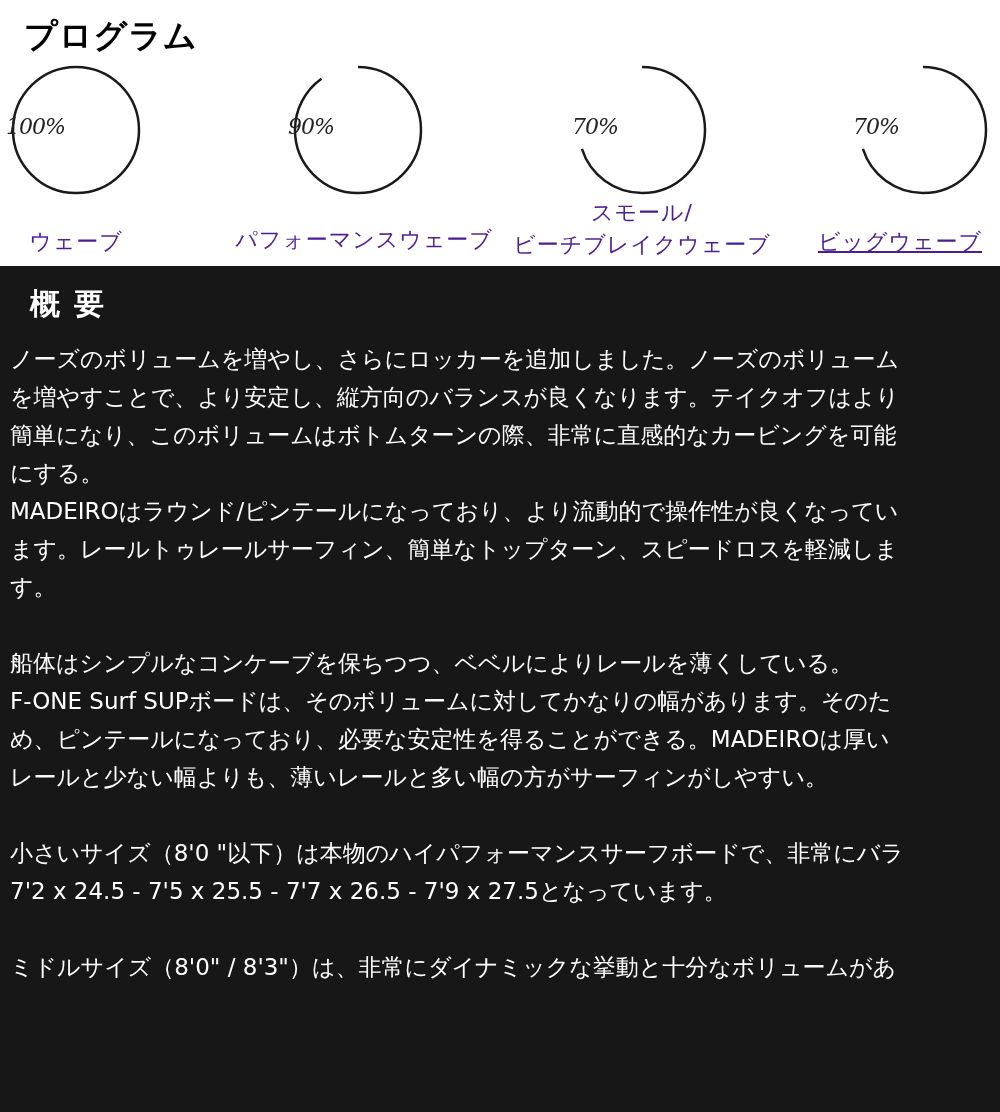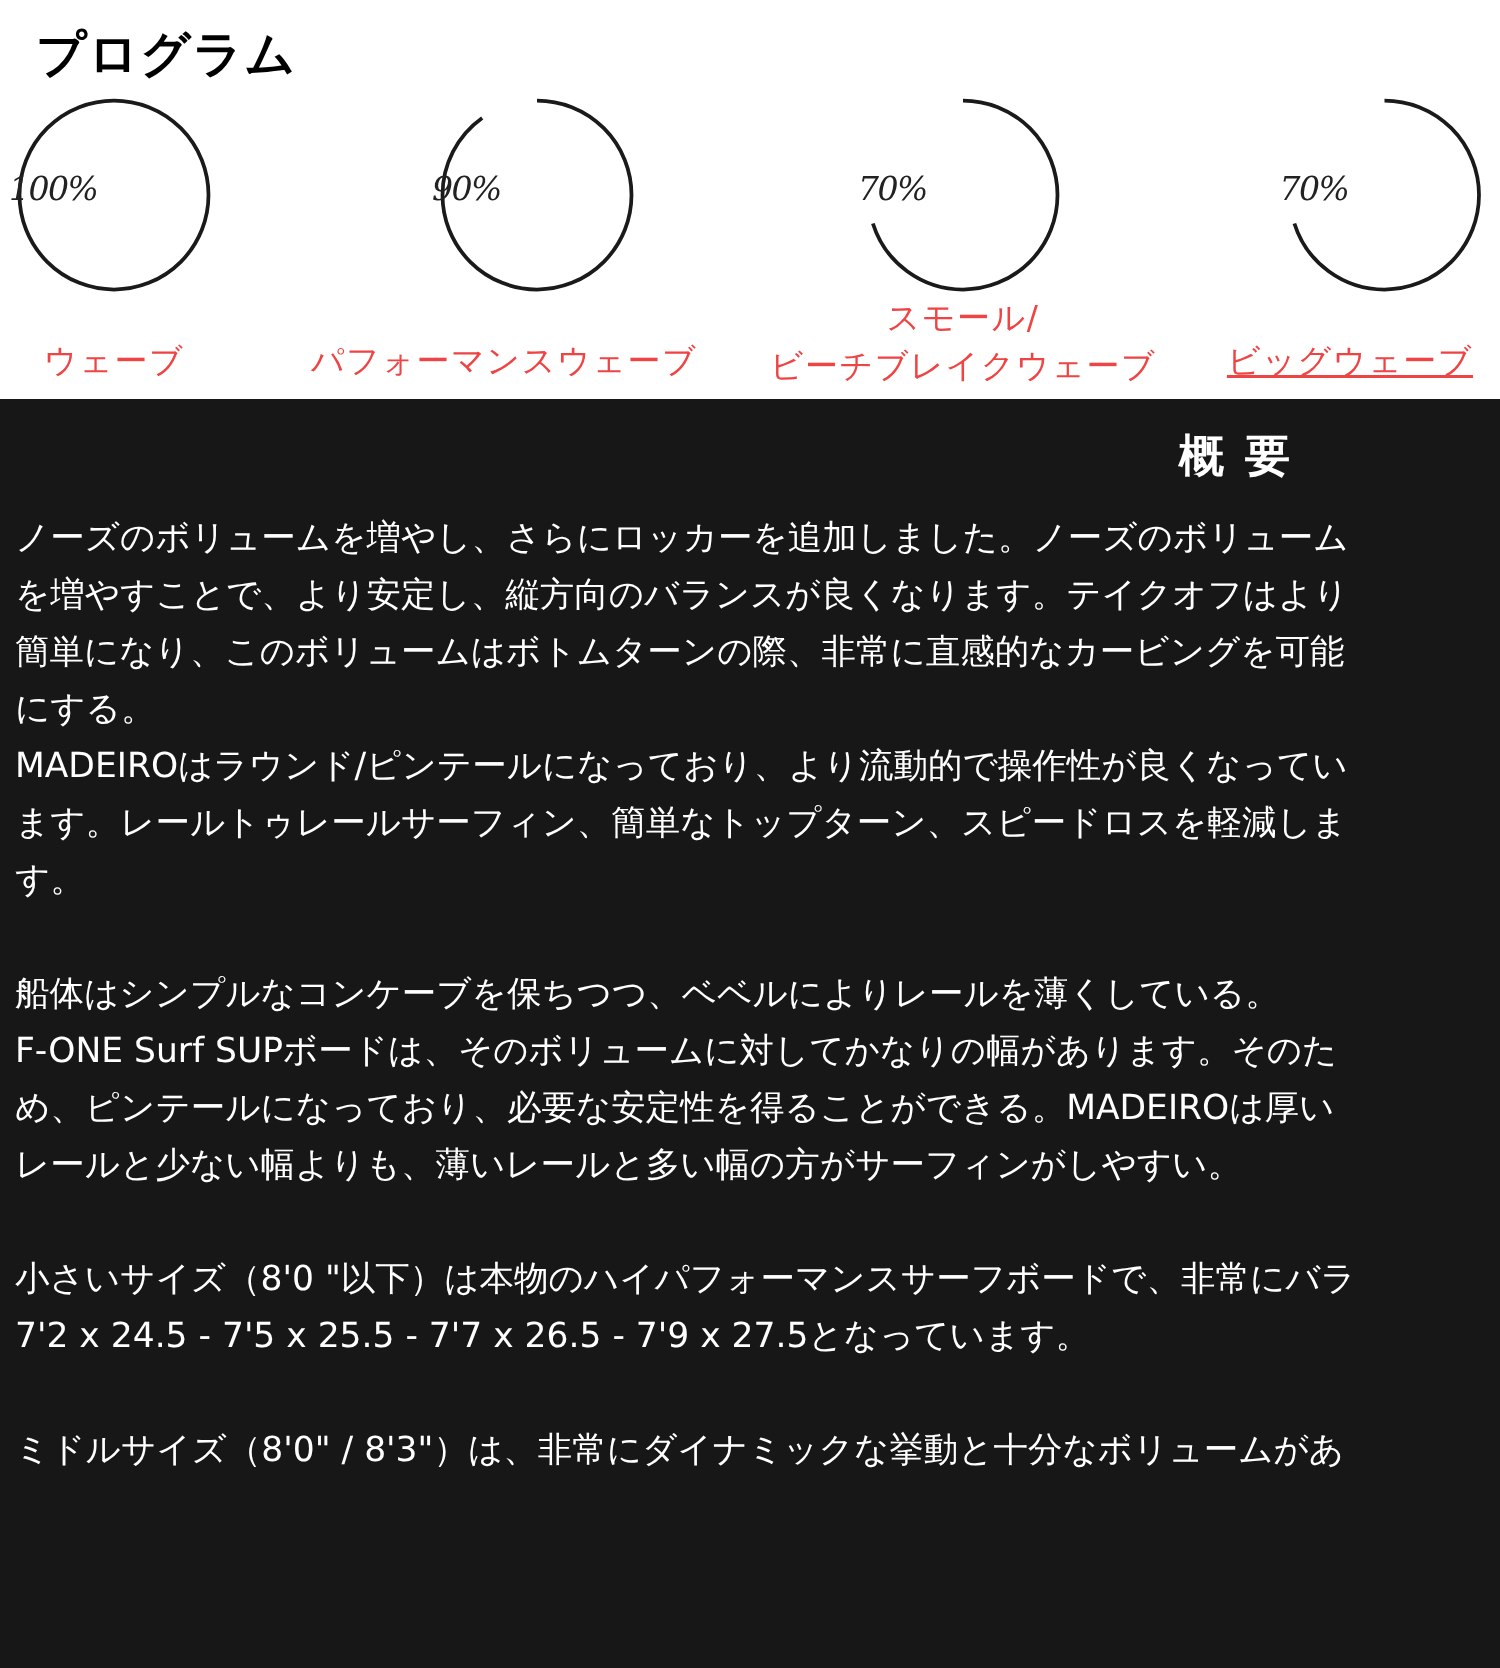--- a/index.html
+++ b/index.html
@@ -18,30 +18,30 @@
   .gauge {
     position: absolute; top: 60px; width: 140px; height: 140px;
   }
   .gauge svg { position: absolute; left: 0; top: 0; }
   .gauge-value {
     position: absolute; left: 0; top: 54px; width: 140px; 
     font-family: "DejaVu Serif", serif; font-style: italic; font-size: 22px;
     color: #222; letter-spacing: -1px;
   }
   .label {
-    position: absolute; text-align: center; font-size: 22px; color: #ef4444;
+    position: absolute; text-align: center; font-size: 22px; color: #4c1d95;
     line-height: 32px; letter-spacing: 1px; white-space: nowrap;
   }
   .dark {
     position: absolute; left: 0; top: 266px; width: 1000px; height: 846px;
     background: #171717; color: #ffffff;
   }
   .overview-title {
-    position: absolute; left: 0; top: 18px; width: 874px; text-align: right;
-    font-size: 30px; font-weight: bold; letter-spacing: 14px; padding-left: 12px;
+    position: absolute; left: 0; top: 18px; width: 874px; text-align: left;
+    font-size: 30px; font-weight: bold; letter-spacing: 14px; padding-left: 30px;
     box-sizing: border-box;
   }
   .body-text {
     position: absolute; left: 10px; top: 74px; width: 982px;
     font-size: 23px; line-height: 38px; color: #fff;
   }
   .body-text p { margin: 0; white-space: pre-wrap; }
   .body-text .gap { height: 38px; }
 </style>
 </head>
@@ -59,21 +59,21 @@
   <div class="label" style="left:6px; width:140px; top:226px;">
     <span>ウェーブ</span>
   </div>
 
   <div class="gauge" style="left:288px;">
     <svg width="140" height="140">
       <circle class="ring" cx="70" cy="70" r="63" fill="none" stroke="#1a1a1a" stroke-width="2.5" stroke-dasharray="356.2566069170826 395.84067435231395" transform="rotate(-90 70 70)"></circle>
     </svg>
     <div class="gauge-value">90%</div>
   </div>
-  <div class="label" style="left:196px; width:280px; top:226px;">
+  <div class="label" style="left:224px; width:280px; top:226px;font-family:Liberation Mono, monospace;">
     <span>パフォーマンスウェーブ</span>
   </div>
 
   <div class="gauge" style="left:572px;">
     <svg width="140" height="140">
       <circle class="ring" cx="70" cy="70" r="63" fill="none" stroke="#1a1a1a" stroke-width="2.5" stroke-dasharray="277.08847204661976 395.84067435231395" transform="rotate(-90 70 70)"></circle>
     </svg>
     <div class="gauge-value">70%</div>
   </div>
   <div class="label" style="left:492px; width:300px; top:197px;">

